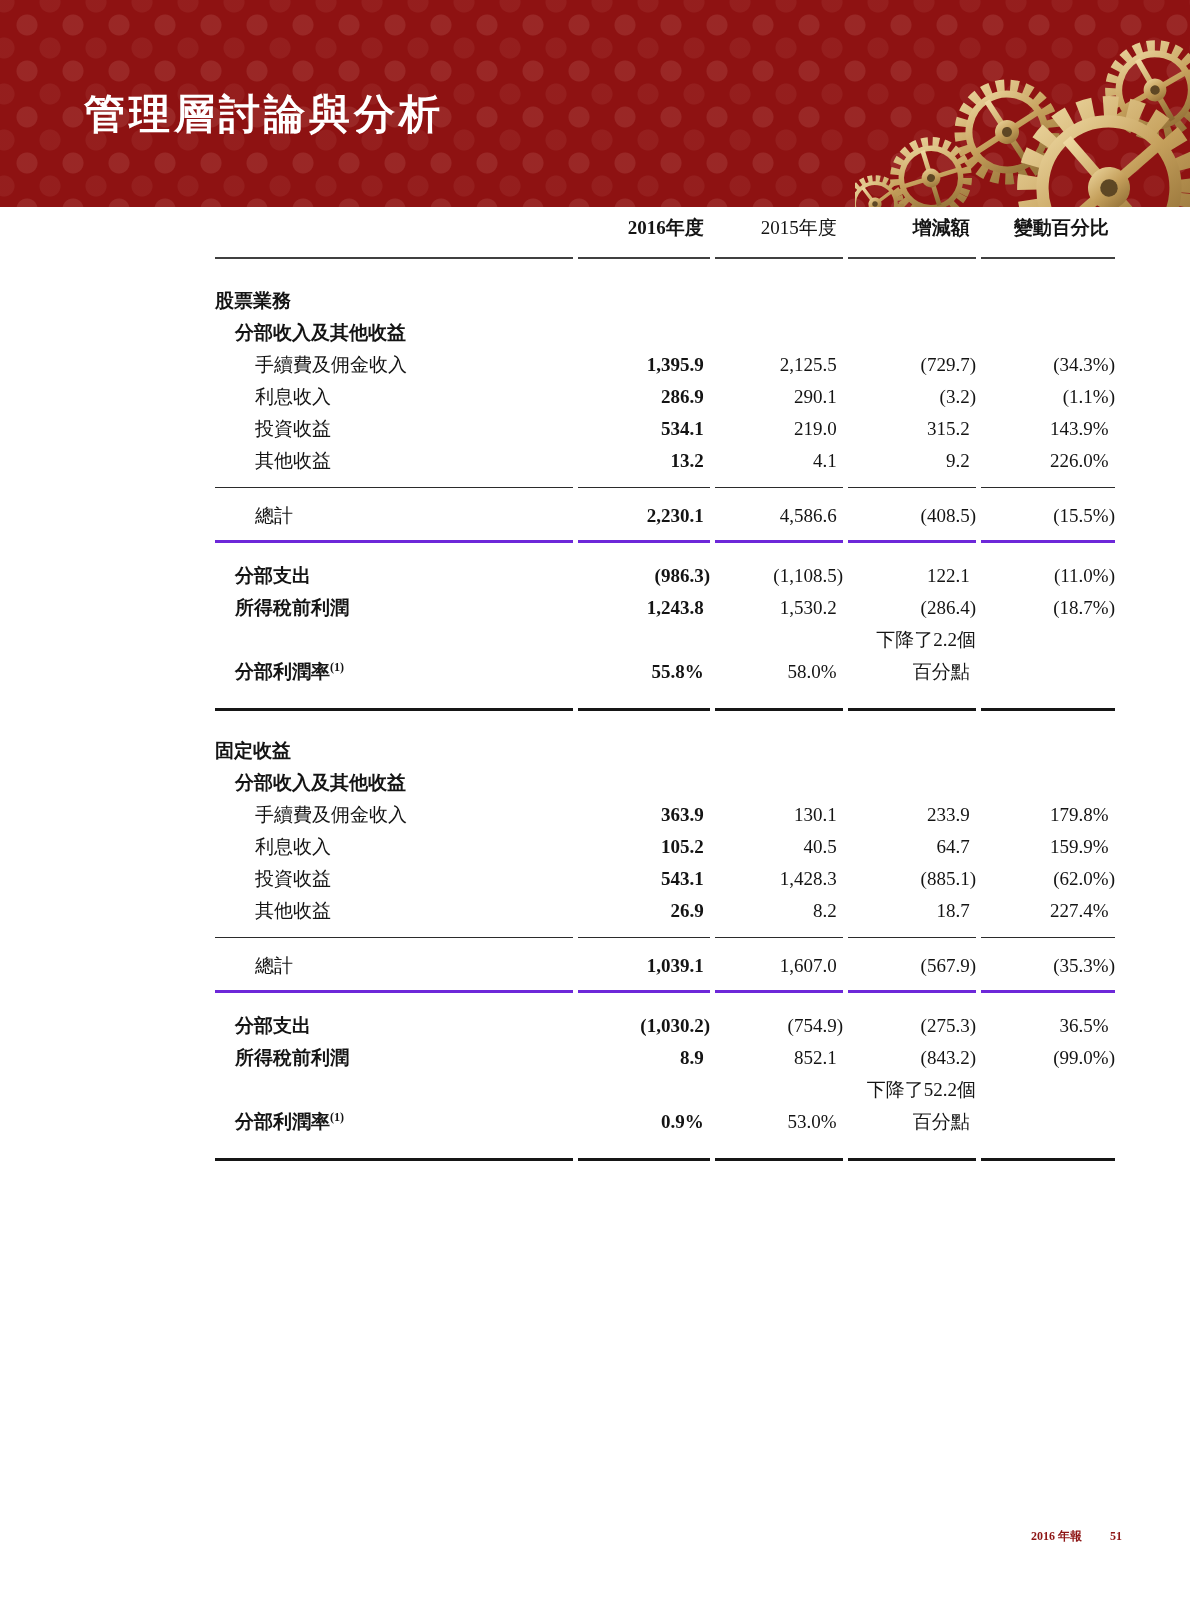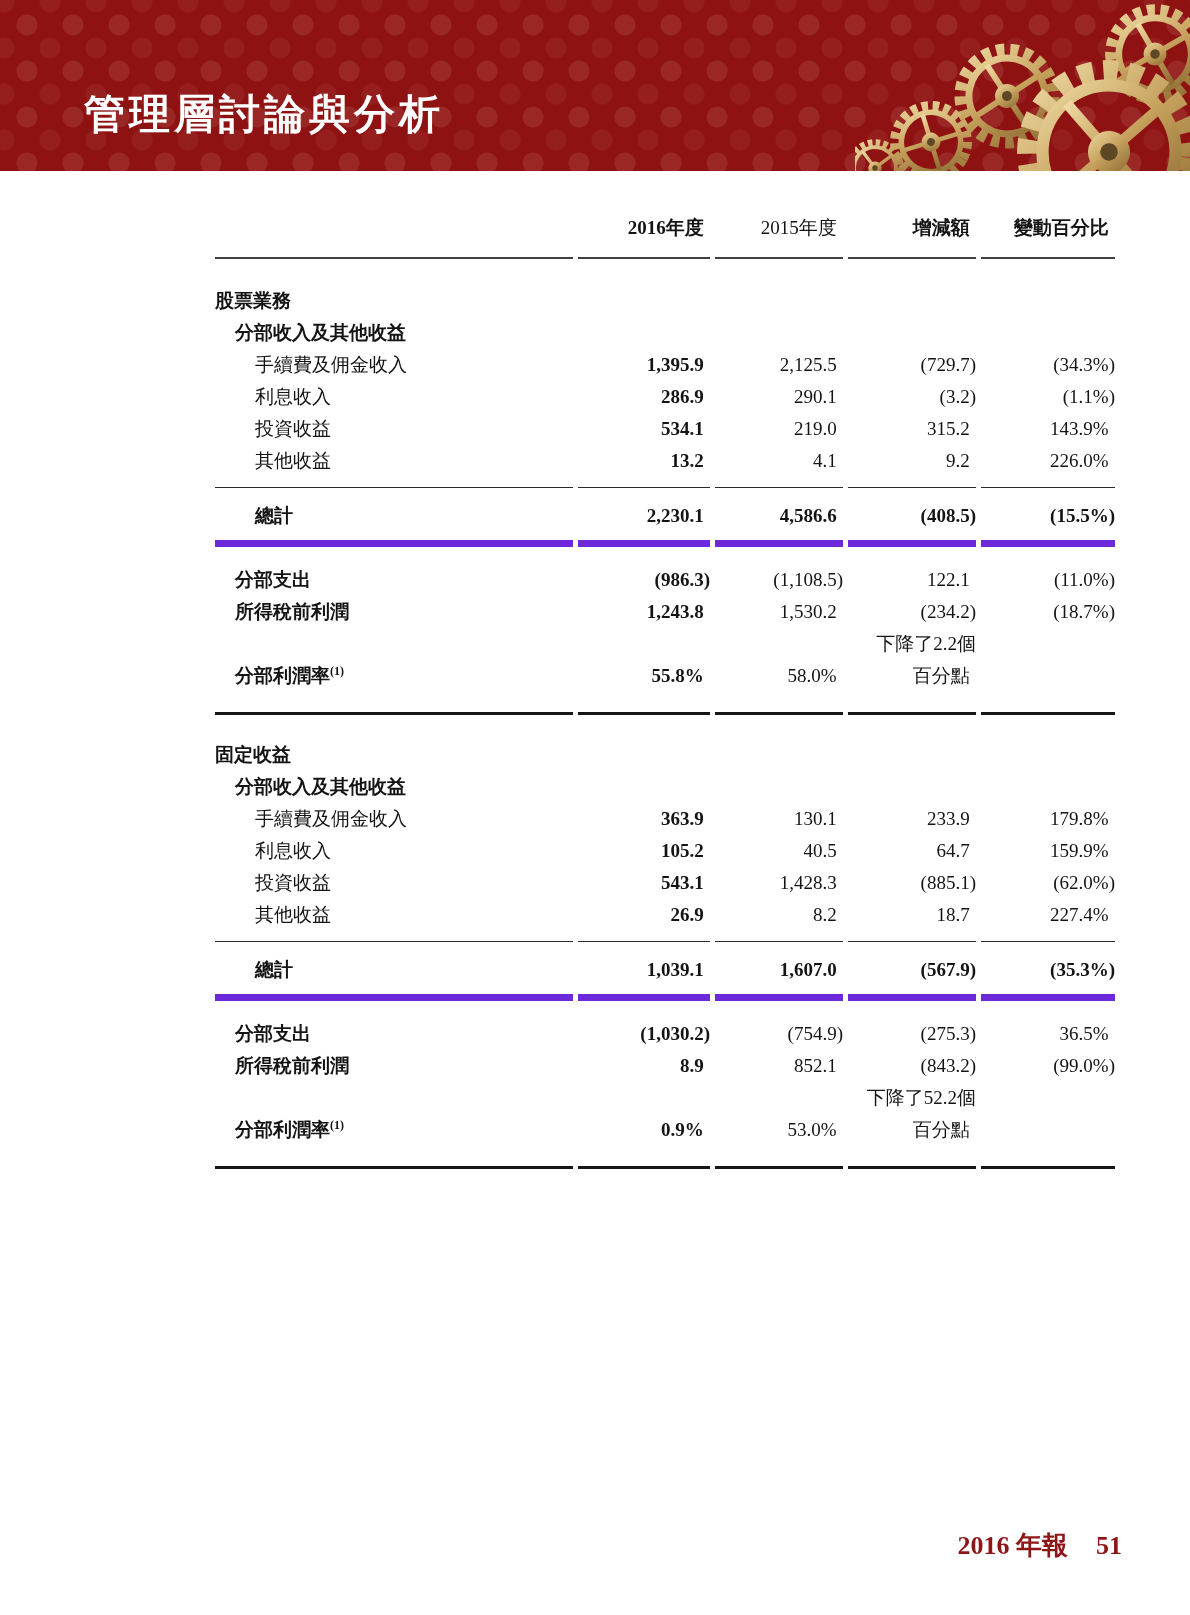--- a/index.html
+++ b/index.html
@@ -3,21 +3,21 @@
 <meta charset="utf-8">
 <style>
   html,body{margin:0;padding:0;}
   body{
     width:1190px;height:1615px;position:relative;background:#ffffff;
     font-family:"Liberation Serif","DejaVu Serif",serif;color:#111;
     overflow:hidden;
   }
   
   .banner{
-    position:absolute;left:0;top:0;width:1190px;height:171px;
+    position:absolute;left:0;top:0;width:1190px;height:207px;
     background-color:#8E1212;
     background-image:
       radial-gradient(circle, rgba(255,230,215,0.10) 10px, rgba(255,230,215,0) 11px),
       radial-gradient(circle, rgba(255,230,215,0.06) 10px, rgba(255,230,215,0) 11px);
     background-size:46px 46px,46px 46px;
     background-position:4px 2px,27px 25px;
     overflow:hidden;
   }
   .banner-title{
     position:absolute;left:84px;top:94px;
@@ -32,27 +32,27 @@
     font-size:19px;color:#141414;
   }
   table.fin td{padding:3px 0;line-height:26px;vertical-align:bottom;white-space:nowrap;overflow:visible;}
   .num{text-align:right;}
   .b{font-weight:bold;}
   .lv1{padding-left:20px !important;}
   .lv2{padding-left:40px !important;}
   .pp::after{content:")";visibility:hidden;}
   tr.thead td{border-bottom:2px solid #404040;padding-bottom:16px;}
   tr.thin td{border-bottom:1px solid #2b2b2b;padding-bottom:13px;}
-  tr.total td{padding-top:15px;padding-bottom:11px;border-bottom:7px solid #6d28d9;font-weight:bold;}
+  tr.total td{padding-top:15px;padding-bottom:11px;border-bottom:3px solid #6d28d9;}
   tr.endrule td{border-bottom:3px solid #161616;padding-bottom:23px;}
   sup{font-size:12px;line-height:0;}
   
   .footer{
     position:absolute;top:1528px;right:68px;
-    font-size:26px;font-weight:bold;color:#8E1616;white-space:nowrap;
+    font-size:12px;font-weight:bold;color:#8E1616;white-space:nowrap;
   }
   .footer .pageno{margin-left:28px;}
 </style>
 </head>
 <body>
 
 <div class="banner">
   <svg class="gears" width="335" height="171" viewBox="0 0 335 171" aria-hidden="true">
     <defs>
       <linearGradient id="gg" x1="0" y1="0" x2="1" y2="1">
@@ -154,21 +154,21 @@
     <td class="b lv1">分部支出</td>
     <td class="num b"><span>(986.3)</span></td>
     <td class="num"><span>(1,108.5)</span></td>
     <td class="num"><span class="pp">122.1</span></td>
     <td class="num"><span>(11.0%)</span></td>
   </tr>
   <tr>
     <td class="b lv1">所得稅前利潤</td>
     <td class="num b"><span class="pp">1,243.8</span></td>
     <td class="num"><span class="pp">1,530.2</span></td>
-    <td class="num"><span>(234.2)</span></td>
+    <td class="num"><span>(286.4)</span></td>
     <td class="num"><span>(18.7%)</span></td>
   </tr>
   <tr>
     <td></td>
         <td></td>
         <td></td>
     <td class="num"><span>下降了2.2個</span></td>
     <td></td>
   </tr>
   <tr class="endrule">

